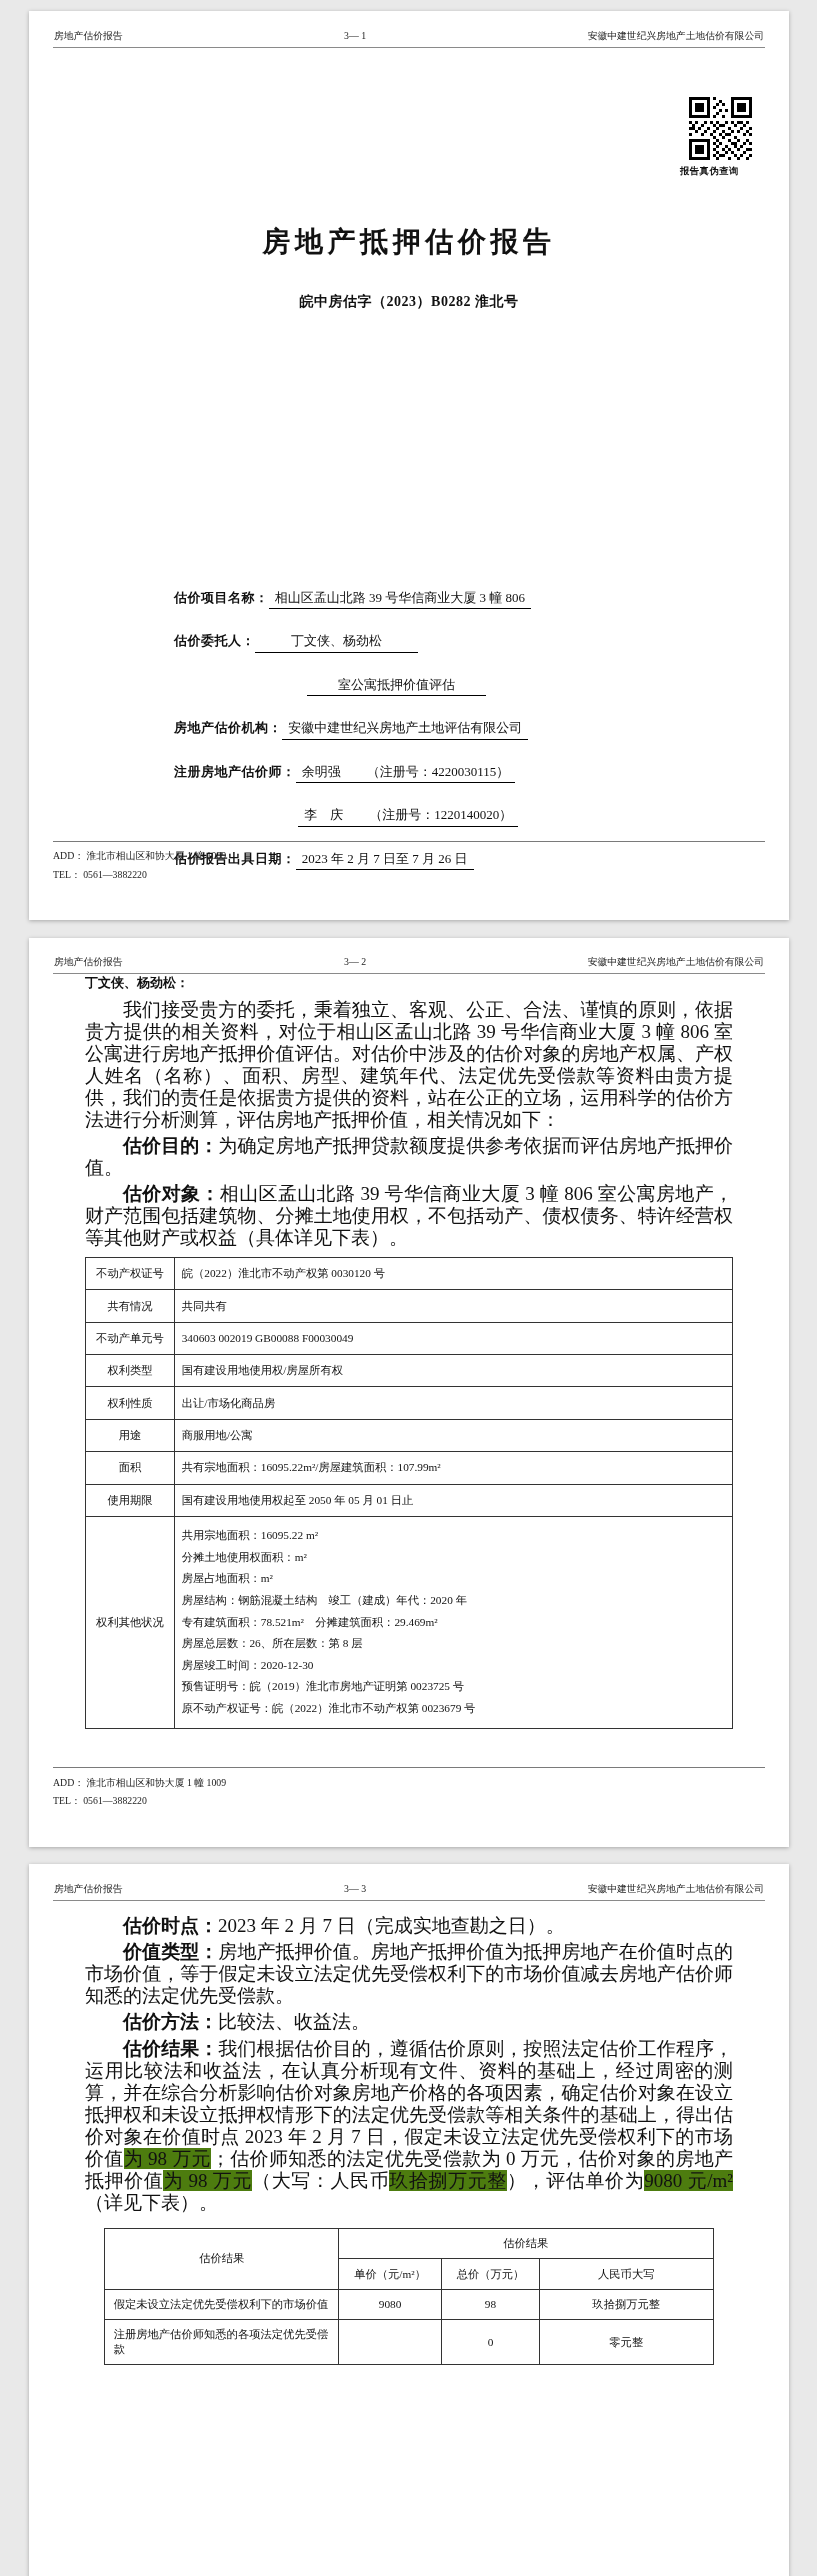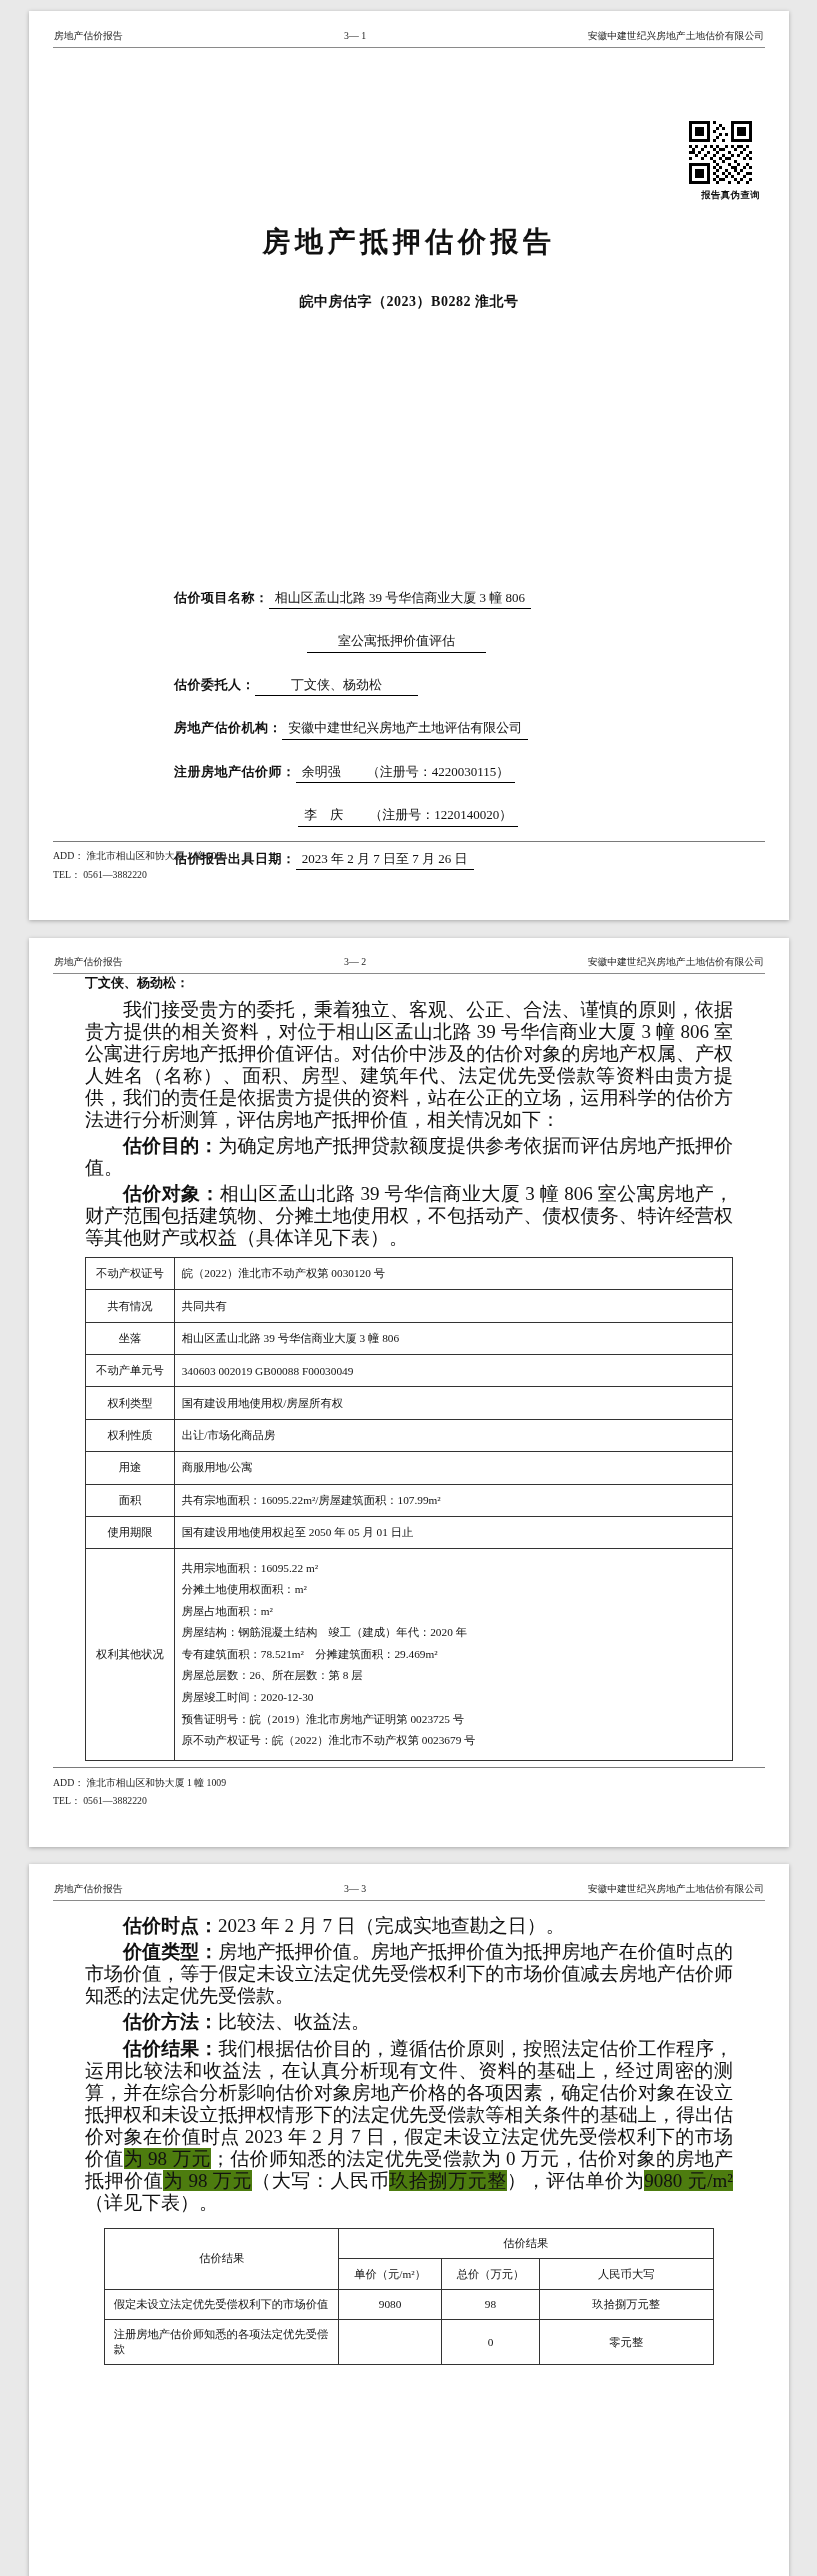--- a/index.html
+++ b/index.html
@@ -26,21 +26,21 @@
     padding:0 1px 4.1px;
     border-bottom:0.5px solid #8a8a8a;
   }
   .pg-footer {
     position:absolute; left:24px; right:24px; bottom:36px;
     border-top:0.5px solid #7a7a7a;
     padding-top:5.2px;
     font-size:9.8px; line-height:1.9; color:#222;
   }
   
-  .qr-wrap { position:absolute; top:110px; right:29px; width:80px; text-align:right; }
+  .qr-wrap { position:absolute; top:86px; right:29px; width:80px; text-align:left; }
   .qr-wrap svg { width:63px; height:63px; display:block; margin:0 auto 5.2px; }
   .qr-caption { font-size:9.3px; font-weight:bold; letter-spacing:0.5px; }
   .cover-title {
     text-align:center; font-size:28px; font-weight:bold;
     letter-spacing:4.6px; margin-top:175px;
   }
   .cover-no { text-align:center; font-size:14px; font-weight:bold; margin-top:32px; letter-spacing:0.5px; }
   .fields { margin:278px 0 0 121px; font-size:13px; }
   .field { margin-bottom:23px; white-space:nowrap; }
   .flabel { font-weight:bold; letter-spacing:0.5px; }
@@ -103,25 +103,25 @@
     <div class="qr-caption">报告真伪查询</div>
   </div>
 
   <div class="cover-title">房地产抵押估价报告</div>
   <div class="cover-no">皖中房估字（2023）B0282 淮北号</div>
 
   <div class="fields">
     <div class="field">
       <span class="flabel">估价项目名称：</span><span class="fvalue">相山区孟山北路 39 号华信商业大厦 3 幢 806</span>
     </div>
+    <div class="field">
+      <span class="flabel">估价委托人：</span><span class="fvalue wide">丁文侠、杨劲松</span>
+    </div>
     <div class="field cont-center">
       <span class="fvalue">室公寓抵押价值评估</span>
-    </div>
-    <div class="field">
-      <span class="flabel">估价委托人：</span><span class="fvalue wide">丁文侠、杨劲松</span>
     </div>
     <div class="field">
       <span class="flabel">房地产估价机构：</span><span class="fvalue">安徽中建世纪兴房地产土地评估有限公司</span>
     </div>
     <div class="field">
       <span class="flabel">注册房地产估价师：</span><span class="fvalue">余明强　　（注册号：4220030115）</span>
     </div>
     <div class="field cont-assessor">
       <span class="fvalue">李　庆　　（注册号：1220140020）</span>
     </div>
@@ -156,24 +156,20 @@
 
     <table class="prop-table">
       <tbody>
         <tr>
           <td class="lcell">不动产权证号</td>
           <td>皖（2022）淮北市不动产权第 0030120 号</td>
         </tr>
         <tr>
           <td class="lcell">共有情况</td>
           <td>共同共有</td>
-        </tr>
-        <tr>
-          <td class="lcell">坐落</td>
-          <td>相山区孟山北路 39 号华信商业大厦 3 幢 806</td>
         </tr>
         <tr>
           <td class="lcell">不动产单元号</td>
           <td>340603  002019  GB00088  F00030049</td>
         </tr>
         <tr>
           <td class="lcell">权利类型</td>
           <td>国有建设用地使用权/房屋所有权</td>
         </tr>
         <tr>

